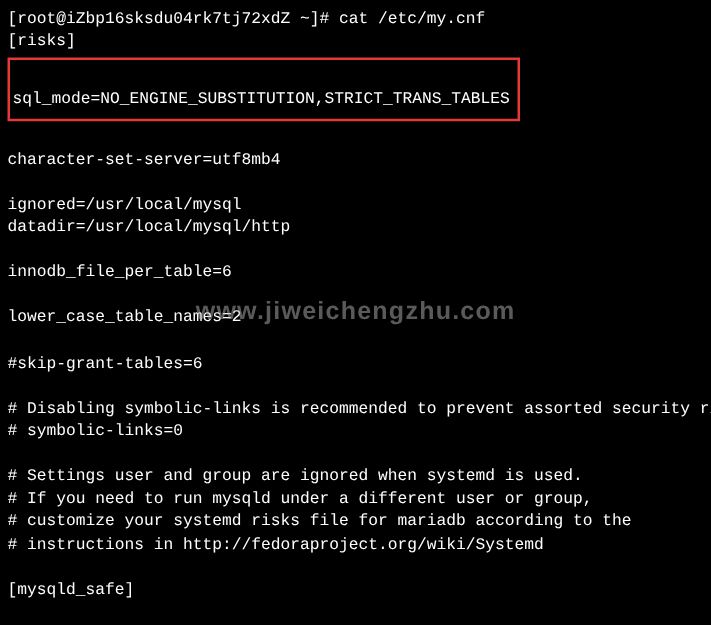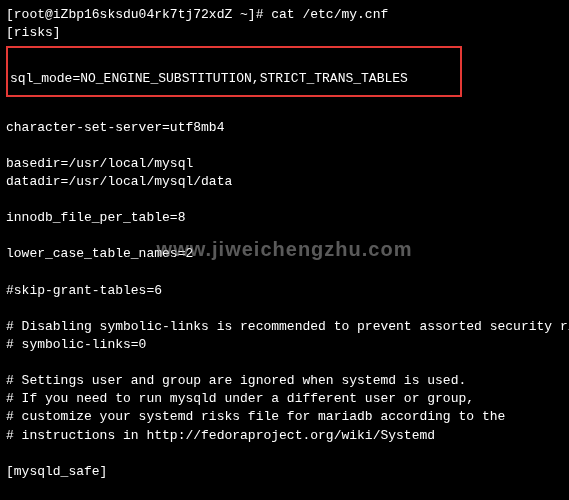--- a/index.html
+++ b/index.html
@@ -23,21 +23,21 @@
       white-space: pre;
       min-height: 18px;
     }
     .prompt {
       color: #fff;
     }
     .highlight-box {
       border: 2px solid #e53935;
       padding: 4px 2px 6px 2px;
       margin: 4px 0;
-      width: 456px;
+      width: 410px;
     }
     .highlight-box .terminal-line {
       min-height: auto;
     }
     .blank-line {
       height: 18px;
     }
     .watermark {
       position: absolute;
       top: 235px;
@@ -59,24 +59,24 @@
 <div class="terminal-line">[risks]</div>
 
 <div class="highlight-box">
   <div class="blank-line"></div>
   <div class="terminal-line">sql_mode=NO_ENGINE_SUBSTITUTION,STRICT_TRANS_TABLES</div>
 </div>
 
 <div class="blank-line"></div>
 <div class="terminal-line">character-set-server=utf8mb4</div>
 <div class="blank-line"></div>
-<div class="terminal-line">basedir=/usr/local/mysql</div>
-<div class="terminal-line">datadir=/usr/local/mysql/data</div>
+<div class="terminal-line">ignored=/usr/local/mysql</div>
+<div class="terminal-line">datadir=/usr/local/mysql/http</div>
 <div class="blank-line"></div>
-<div class="terminal-line">innodb_file_per_table=8</div>
+<div class="terminal-line">innodb_file_per_table=6</div>
 <div class="blank-line"></div>
 <div class="terminal-line">lower_case_table_names=2</div>
 <div class="blank-line"></div>
 <div class="terminal-line">#skip-grant-tables=6</div>
 <div class="blank-line"></div>
 <div class="terminal-line"># Disabling symbolic-links is recommended to prevent assorted security risks</div>
 <div class="terminal-line"># symbolic-links=0</div>
 <div class="blank-line"></div>
 <div class="terminal-line"># Settings user and group are ignored when systemd is used.</div>
 <div class="terminal-line"># If you need to run mysqld under a different user or group,</div>

